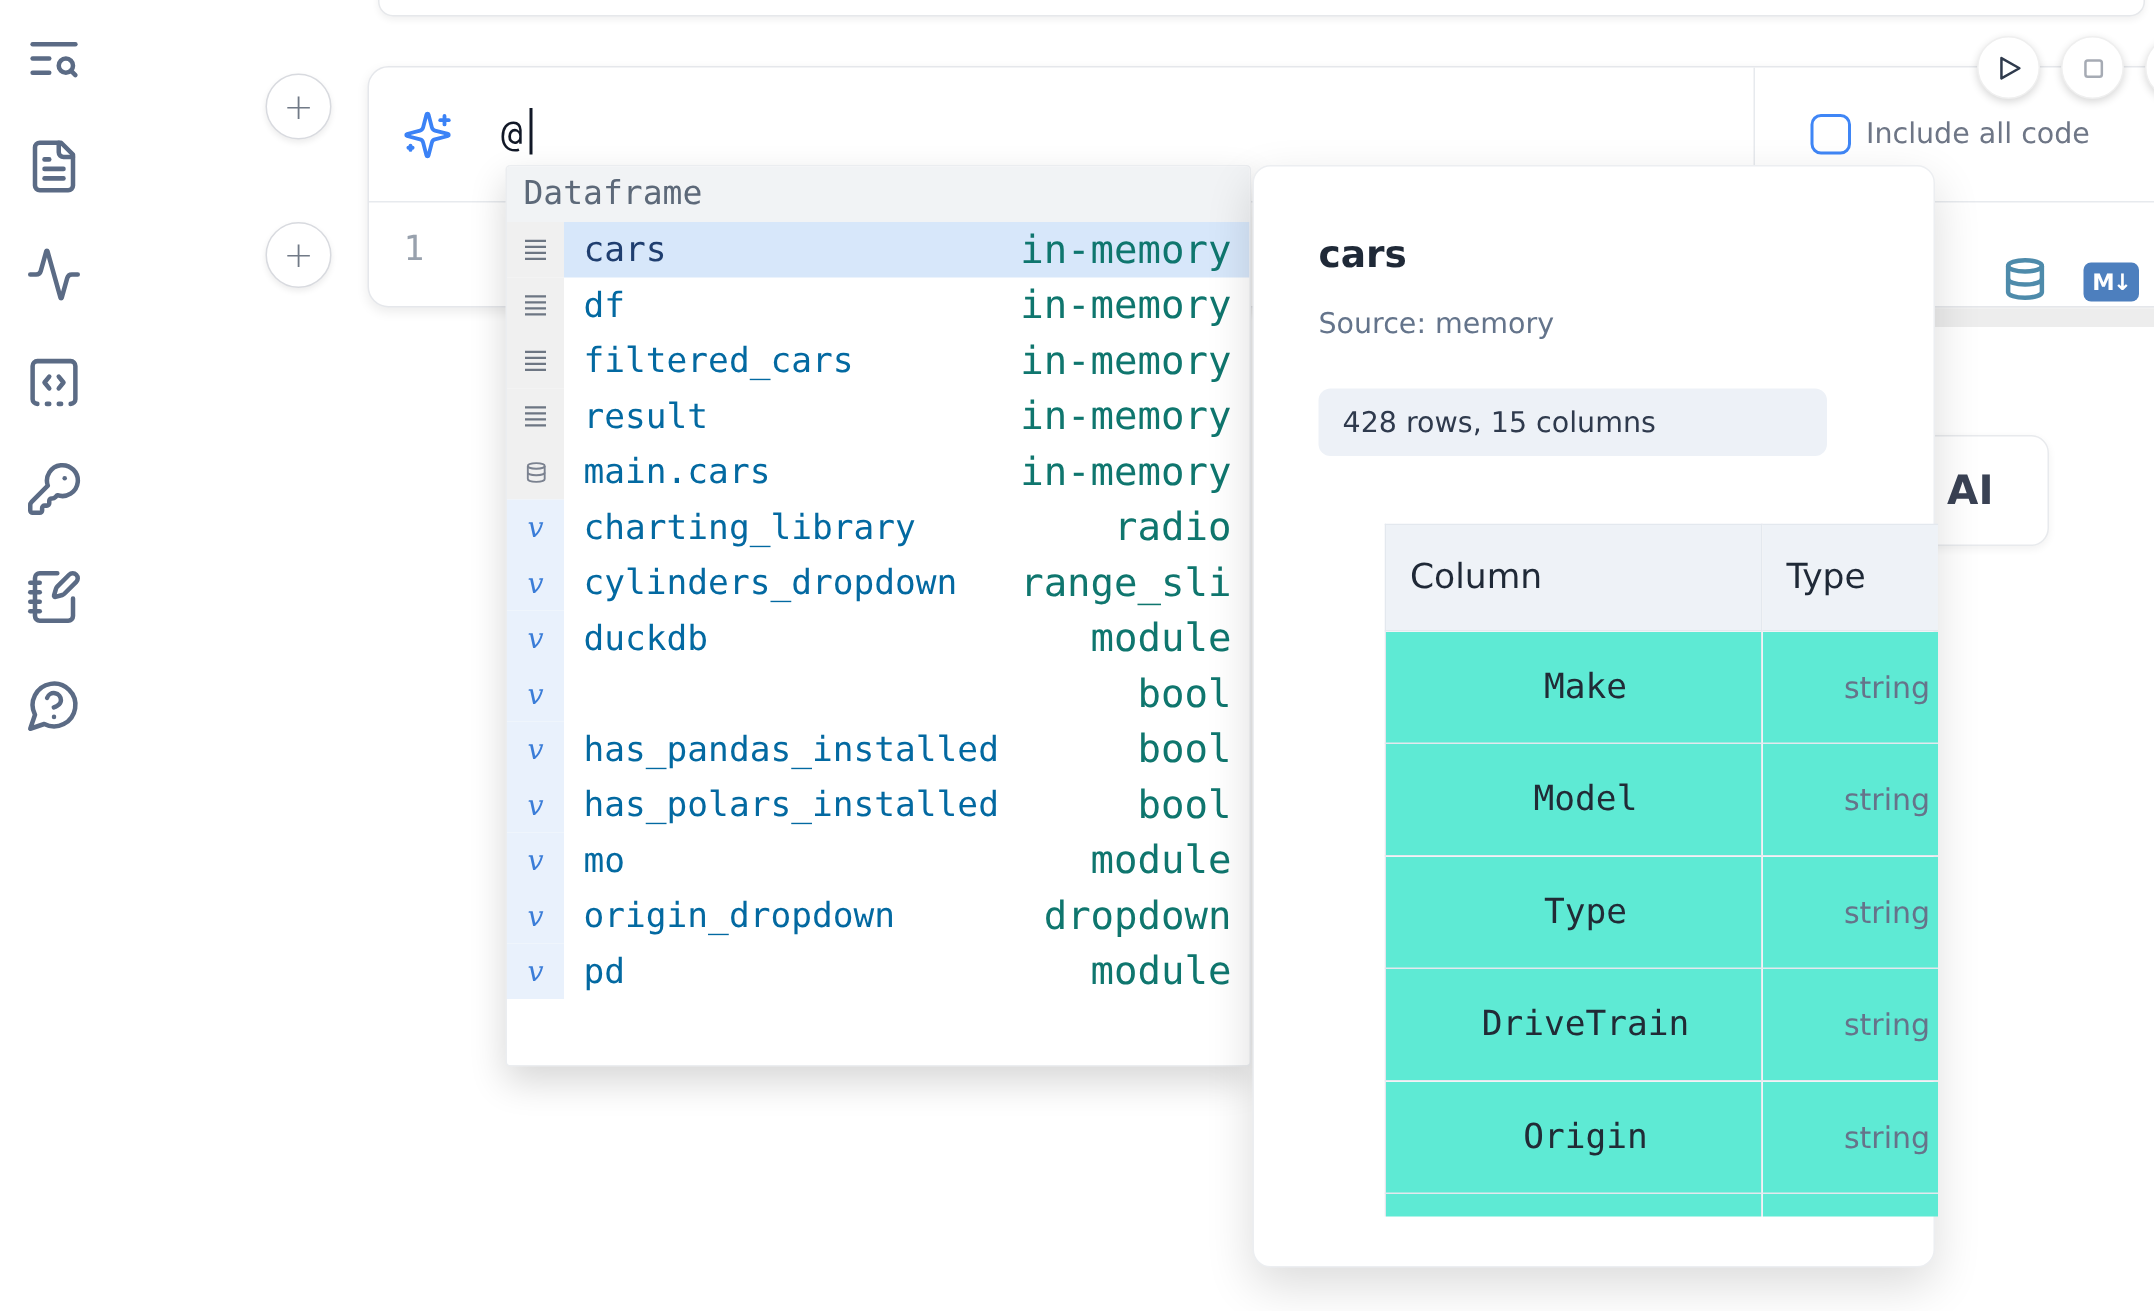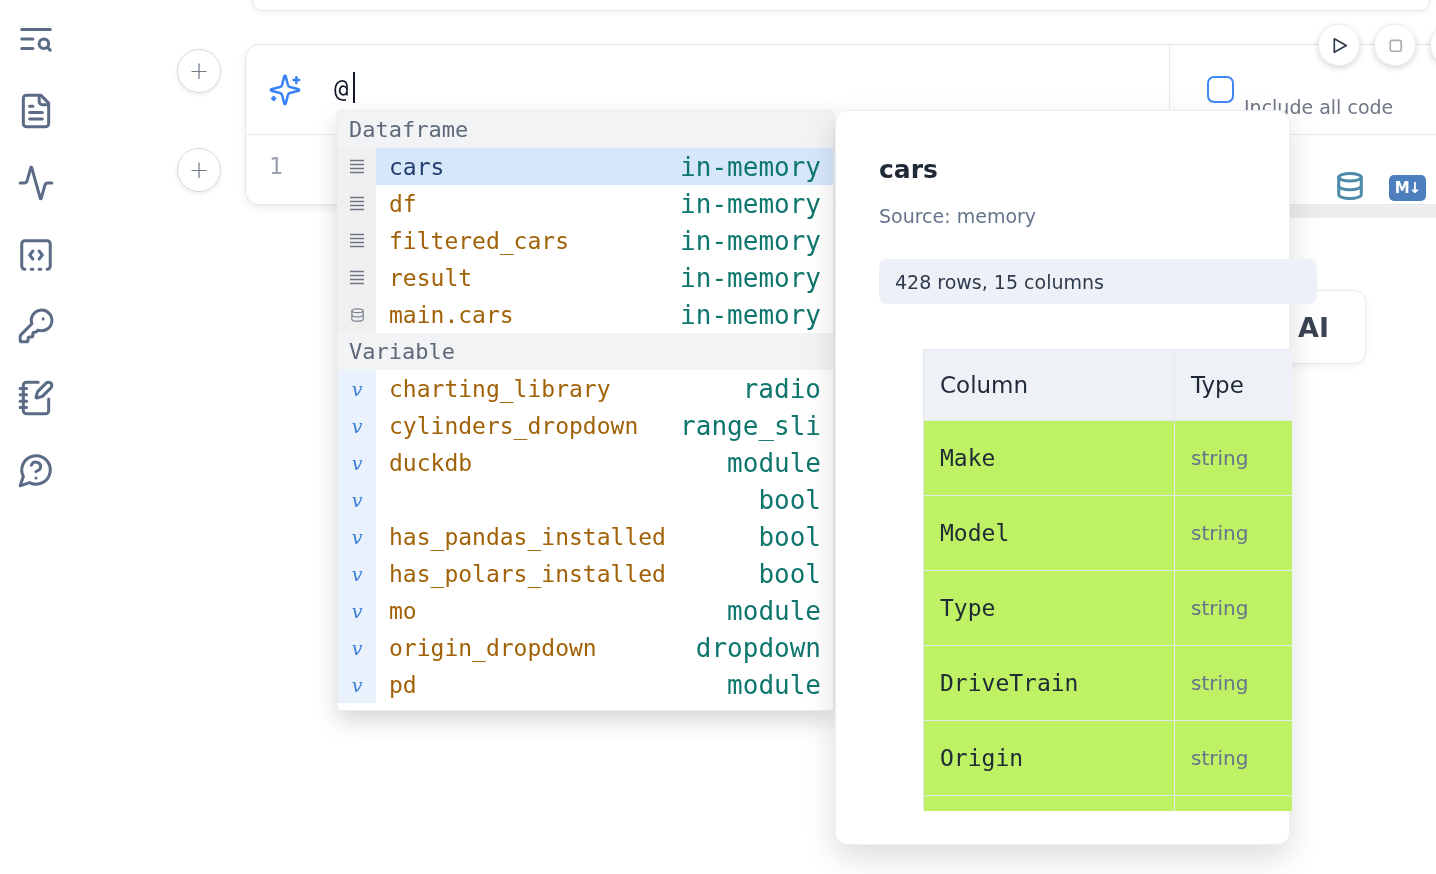--- a/index.html
+++ b/index.html
@@ -21,21 +21,21 @@
         box-shadow:0 3px 8px rgba(0,0,0,.08);z-index:2;}
   .cell .hdiv{position:absolute;left:0;right:0;top:89px;height:1px;background:#e7eaee;}
   .cell .vdiv{position:absolute;left:923px;top:0;width:1px;height:89px;background:#e7eaee;}
   .sparkle{position:absolute;left:22px;top:28px;width:34px;height:34px;color:#3b82f6;}
   .sparkle svg{width:34px;height:34px;}
   .prompt-text{position:absolute;left:88px;top:30px;font-family:"DejaVu Sans Mono",monospace;
                font-size:24px;color:#111827;}
   .caret{position:absolute;left:107px;top:27px;width:2px;height:31px;background:#111827;}
   .checkbox{position:absolute;left:961px;top:31px;width:23px;height:23px;border:2px solid #3f86f6;
             border-radius:7px;background:#fff;cursor:pointer;}
-  .checkbox-label{position:absolute;left:998px;top:33px;font-size:19px;color:#6e7686;margin-top:18px;}
+  .checkbox-label{position:absolute;left:998px;top:33px;font-size:19px;color:#6e7686;}
   .line-no{position:absolute;left:23px;top:108px;font-family:"DejaVu Sans Mono",monospace;
            font-size:23px;color:#98a1ad;}
   .cell-db-icon{position:absolute;left:1089px;top:125px;width:30px;height:32px;color:#4e8bab;}
   .cell-db-icon svg{width:30px;height:32px;}
   .md-badge{position:absolute;left:1143px;top:130px;width:37px;height:26px;border-radius:5px;
             background:#4d7fbe;color:#fff;font-weight:bold;font-size:15px;display:flex;
             align-items:center;justify-content:center;letter-spacing:-1px;cursor:pointer;}
 
   
   .plus-btn{width:42px;height:42px;border-radius:50%;background:#fff;border:1.5px solid #d8dadf;
@@ -61,39 +61,39 @@
             box-shadow:0 10px 24px rgba(0,0,0,.16);overflow:hidden;
             font-family:"DejaVu Sans Mono",monospace;}
   .ac-header{height:37px;background:#f1f3f5;color:#5d6979;font-size:22px;line-height:37px;
              padding-left:11px;}
   .ac-row{height:37px;display:flex;align-items:stretch;cursor:pointer;}
   .ac-gutter{width:38px;display:flex;align-items:center;justify-content:center;flex:none;}
   .g-gray{background:#f0f0f0;}
   .g-blue{background:#e9f1fc;}
   .ac-main{flex:1;display:flex;align-items:center;padding:0 12px 0 13px;min-width:0;}
   .ac-row.selected .ac-main{background:#d7e7fa;}
-  .ac-name{font-size:23px;color:#a16207;white-space:pre;}
+  .ac-name{font-size:23px;color:#0369a1;white-space:pre;}
   .ac-row.selected .ac-name{color:#1f3e6f;}
   .ac-type{margin-left:auto;font-size:26px;color:#0f766e;white-space:pre;overflow:hidden;}
   .v-glyph{font-family:"DejaVu Serif",serif;font-style:italic;font-size:19px;color:#3b7dd8;}
 
   
   .panel{left:835px;top:110px;width:455px;height:735px;background:#fff;border:1px solid #eceef1;
          box-sizing:border-box;border-radius:12px;box-shadow:0 12px 32px rgba(0,0,0,.14);z-index:25;}
   .panel-title{position:absolute;left:43px;top:44px;font-size:25px;font-weight:bold;color:#1f2937;}
   .panel-source{position:absolute;left:43px;top:94px;font-size:19px;color:#64748b;}
-  .panel-pill{position:absolute;left:43px;top:148px;width:438px;height:45px;background:#edf1f7;
+  .panel-pill{position:absolute;left:43px;top:148px;width:339px;height:45px;background:#edf1f7;
               border-radius:8px;display:flex;align-items:center;padding-left:16px;
               box-sizing:border-box;font-size:19px;color:#2f3a4d;}
   .panel-table-wrap{position:absolute;left:43px;top:238px;width:369px;height:462px;overflow:hidden;margin-left:44px;}
   table.schema{border-collapse:collapse;width:368px;table-layout:fixed;}
   table.schema th,table.schema td{border:1px solid #e3e8ee;text-align:left;padding:0 0 0 16px;
               overflow:hidden;white-space:nowrap;}
   table.schema th{height:70px;background:#eef2f7;font-size:23px;font-weight:500;color:#1f2937;}
-  table.schema td{height:74px;background:#bef264;}
+  table.schema td{height:74px;background:#5eead4;text-align:center;}
   td.col-name{font-family:"DejaVu Sans Mono",monospace;font-size:23px;color:#212b36;}
   td.col-type{font-size:20px;color:#66738a;}
 </style>
 </head>
 <body>
 
 <div id="app">
 
   <div class="side-icon" style="top:20px">
     <svg viewBox="0 0 24 24" fill="none" stroke="currentColor" stroke-width="1.9" stroke-linecap="round" stroke-linejoin="round">
@@ -265,21 +265,20 @@
               <ellipse cx="12" cy="5" rx="9" ry="3"></ellipse>
               <path d="M3 5v14a9 3 0 0 0 18 0V5"></path>
               <path d="M3 12a9 3 0 0 0 18 0"></path>
             </svg>
           </div>
           <div class="ac-main">
             <span class="ac-name">main.cars</span>
             <span class="ac-type">in-memory</span>
           </div>
         </div>
-        <div class="ac-header">Variable</div>
         <div class="ac-row">
           <div class="ac-gutter g-blue">
             <span class="v-glyph">v</span>
           </div>
           <div class="ac-main">
             <span class="ac-name">charting_library</span>
             <span class="ac-type">radio</span>
           </div>
         </div>
         <div class="ac-row">

